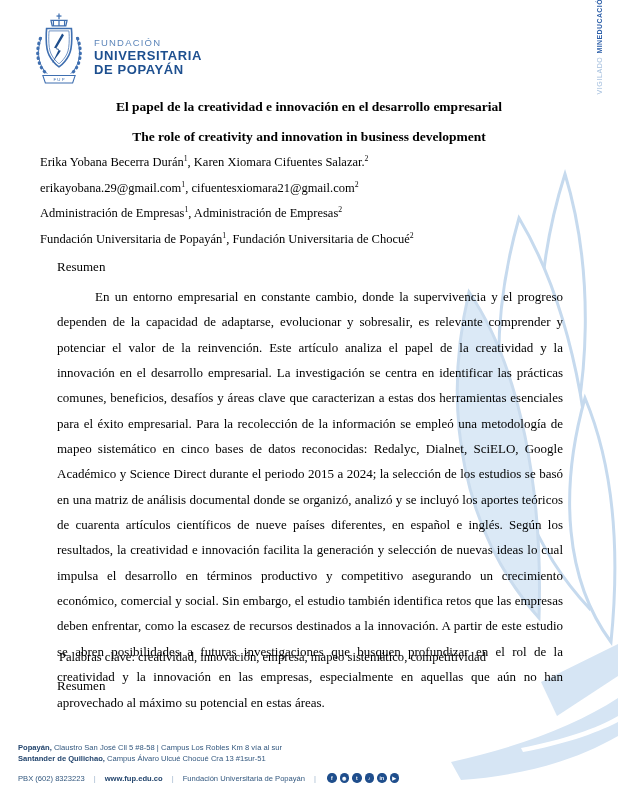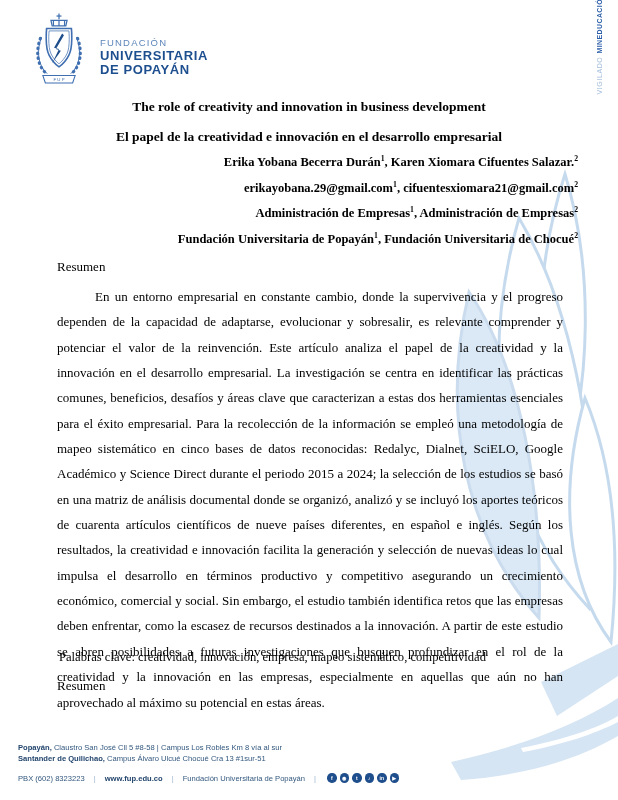--- a/index.html
+++ b/index.html
@@ -13,40 +13,40 @@
     font-family: "Liberation Serif", serif;
     color: #111;
   }
   
   .watermark {
     position: absolute; right: 0; top: 160px;
     width: 195px; height: 640px;
     z-index: 0; pointer-events: none;
   }
   
-  .header { position: absolute; left: 28px; top: 12px; display: flex; align-items: center; gap: 10px; z-index: 2; }
+  .header { position: absolute; left: 28px; top: 12px; display: flex; align-items: center; gap: 4px; z-index: 2; }
   .crest { width: 62px; height: 80px; }
   .logo-text { font-family: "Liberation Sans", sans-serif; line-height: 1.12; padding-top: 12px; }
   .logo-line1 { font-size: 9.5px; letter-spacing: 1.2px; color: #5d86ba; font-weight: 500; }
   .logo-line2, .logo-line3 { font-size: 13px; font-weight: bold; color: #1d4f8f; letter-spacing: 0.6px; }
   .vigilado {
     position: absolute; left: 550px; top: 38px;
     width: 104px; height: 12px;
     transform: rotate(-90deg);
     font-family: "Liberation Sans", sans-serif;
     font-size: 7px; white-space: nowrap; text-align: center;
     z-index: 2;
   }
   .vigilado .light { color: #a3bedd; letter-spacing: 0.6px; margin-right: 3px; }
   .vigilado .bold  { color: #2b5ea8; font-weight: bold; letter-spacing: 0.4px; }
   
   .title-block { position: absolute; left: 57px; top: 92px; width: 504px; text-align: center; z-index: 1; }
   .title-line { font-size: 13.5px; font-weight: bold; line-height: 30px; color: #000; }
   
-  .authors { position: absolute; left: 40px; top: 150px; width: 538px; text-align: right; z-index: 1; font-weight: bold; }
+  .authors { position: absolute; left: 40px; top: 150px; width: 538px; text-align: left; z-index: 1; }
   .author-line { font-size: 12.5px; line-height: 25.5px; color: #000; }
   sup { font-size: 0.62em; vertical-align: super; line-height: 0; }
   
   .section-heading { position: absolute; left: 57px; font-size: 13px; font-weight: normal; z-index: 1; color: #000; }
   .resumen-heading { top: 259px; }
   .resumen-body {
     position: absolute; left: 57px; top: 284px; width: 506px;
     font-size: 13px; line-height: 25.35px;
     text-align: justify; text-indent: 38px;
     z-index: 1; color: #000;
@@ -117,22 +117,22 @@
       <div class="logo-line2">UNIVERSITARIA</div>
       <div class="logo-line3">DE POPAYÁN</div>
     </div>
   </div>
 
   <div class="vigilado">
     <span class="light">VIGILADO</span><span class="bold">MINEDUCACIÓN</span>
   </div>
 
   <div class="title-block">
+    <div class="title-line">El papel de la creatividad e innovación en el desarrollo empresarial</div>
     <div class="title-line">The role of creativity and innovation in business development</div>
-    <div class="title-line">El papel de la creatividad e innovación en el desarrollo empresarial</div>
   </div>
 
   <div class="authors">
     <div class="author-line"><span>Erika Yobana Becerra Durán</span><sup>1</sup><span>, Karen Xiomara Cifuentes Salazar.</span><sup>2</sup></div>
     <div class="author-line"><span>erikayobana.29@gmail.com</span><sup>1</sup><span>, cifuentesxiomara21@gmail.com</span><sup>2</sup></div>
     <div class="author-line"><span>Administración de Empresas</span><sup>1</sup><span>, Administración de Empresas</span><sup>2</sup></div>
     <div class="author-line"><span>Fundación Universitaria de Popayán</span><sup>1</sup><span>, Fundación Universitaria de Chocué</span><sup>2</sup></div>
   </div>
 
   <div class="section-heading resumen-heading">Resumen</div>

